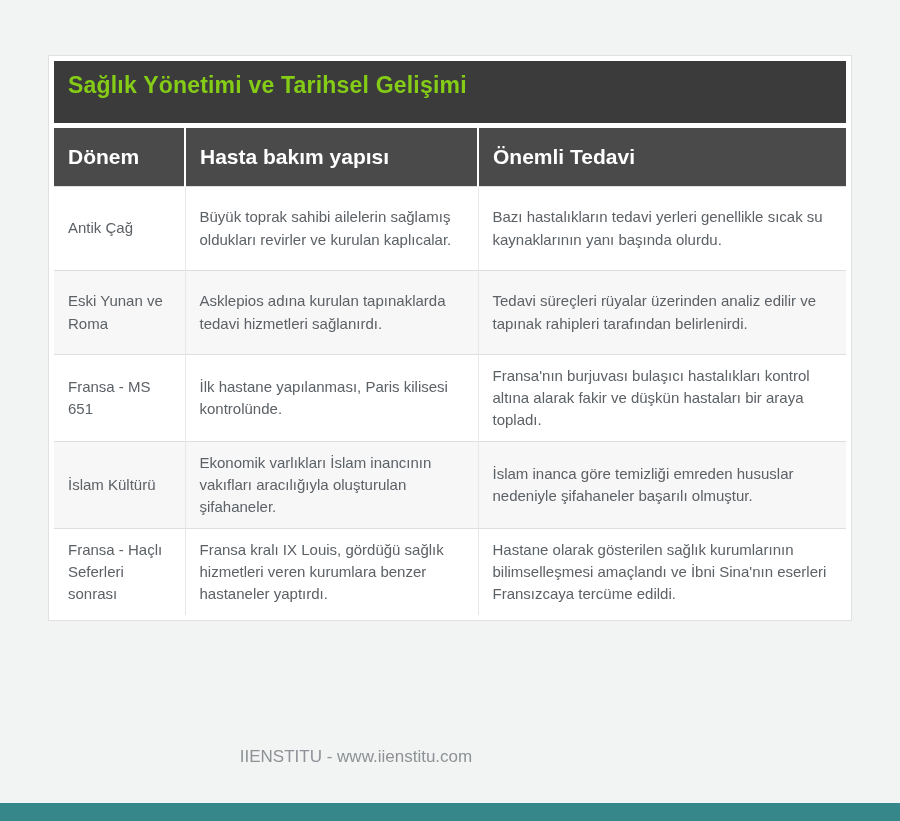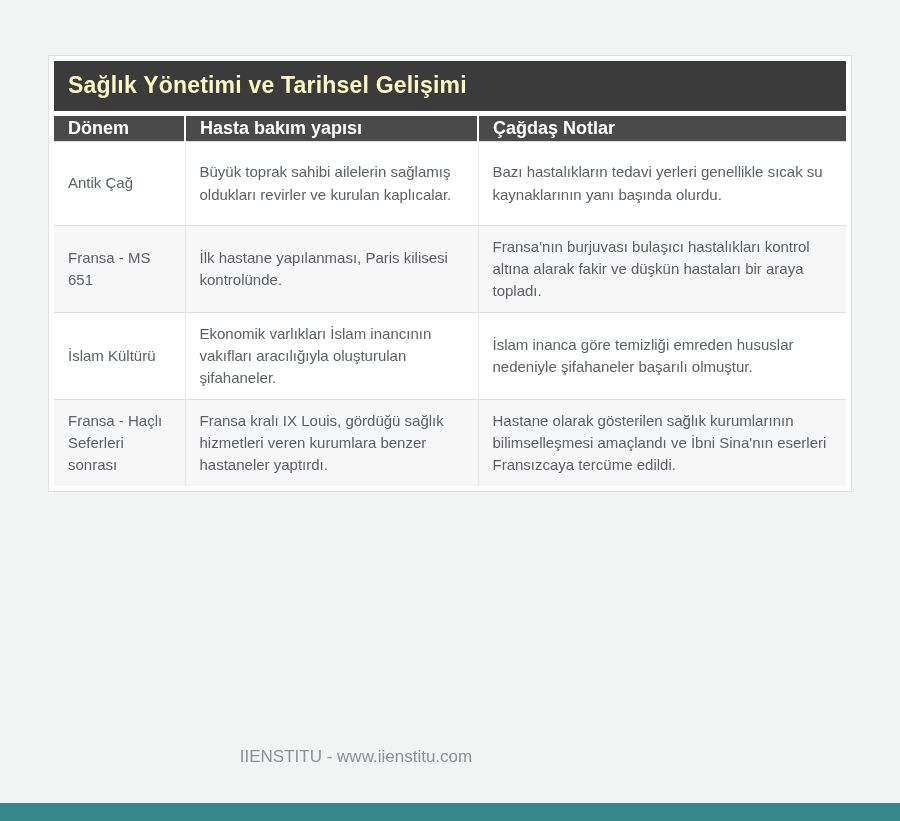--- a/index.html
+++ b/index.html
@@ -23,41 +23,41 @@
     left: 48px;
     top: 55px;
     width: 804px;
     box-sizing: border-box;
     background: #ffffff;
     border: 1px solid #e1e1e1;
     padding: 5px;
   }
   .title-bar {
     background: #3b3b3b;
-    color: #fef9c3;
+    color: #84cc16;
     font-size: 23px;
     font-weight: bold;
     letter-spacing: 0.2px;
-    padding: 11px 14px 12px 14px;
+    padding: 11px 14px 24px 14px;
   }
   table.history {
     width: 100%;
     border-collapse: collapse;
     margin-top: 5px;
     table-layout: fixed;
   }
   table.history col.c1 { width: 131px; }
   table.history col.c2 { width: 293px; }
   table.history thead th {
     background: #4a4a4a;
     color: #ffffff;
-    font-size: 18px;
+    font-size: 21px;
     font-weight: bold;
     text-align: left;
-    padding: 2px 14px;
+    padding: 17px 14px;
     border-left: 2px solid #ffffff;
   }
   table.history thead th:first-child {
     border-left: none;
   }
   table.history tbody td {
     font-size: 15px;
     color: #5c6166;
     line-height: 1.47;
     padding: 10px 14px;
@@ -108,28 +108,33 @@
     <table class="history">
       <colgroup>
         <col class="c1">
           <col class="c2">
           <col class="c3">
       </colgroup>
       <thead>
         <tr>
           <th>Dönem</th>
           <th>Hasta bakım yapısı</th>
-          <th>Çağdaş Notlar</th>
+          <th>Önemli Tedavi</th>
         </tr>
       </thead>
       <tbody>
         <tr>
           <td>Antik Çağ</td>
           <td>Büyük toprak sahibi ailelerin sağlamış oldukları revirler ve kurulan kaplıcalar.</td>
           <td>Bazı hastalıkların tedavi yerleri genellikle sıcak su kaynaklarının yanı başında olurdu.</td>
+        </tr>
+        <tr>
+          <td>Eski Yunan ve Roma</td>
+          <td>Asklepios adına kurulan tapınaklarda tedavi hizmetleri sağlanırdı.</td>
+          <td>Tedavi süreçleri rüyalar üzerinden analiz edilir ve tapınak rahipleri tarafından belirlenirdi.</td>
         </tr>
         <tr>
           <td>Fransa - MS 651</td>
           <td>İlk hastane yapılanması, Paris kilisesi kontrolünde.</td>
           <td>Fransa'nın burjuvası bulaşıcı hastalıkları kontrol altına alarak fakir ve düşkün hastaları bir araya topladı.</td>
         </tr>
         <tr>
           <td>İslam Kültürü</td>
           <td>Ekonomik varlıkları İslam inancının vakıfları aracılığıyla oluşturulan şifahaneler.</td>
           <td>İslam inanca göre temizliği emreden hususlar nedeniyle şifahaneler başarılı olmuştur.</td>

